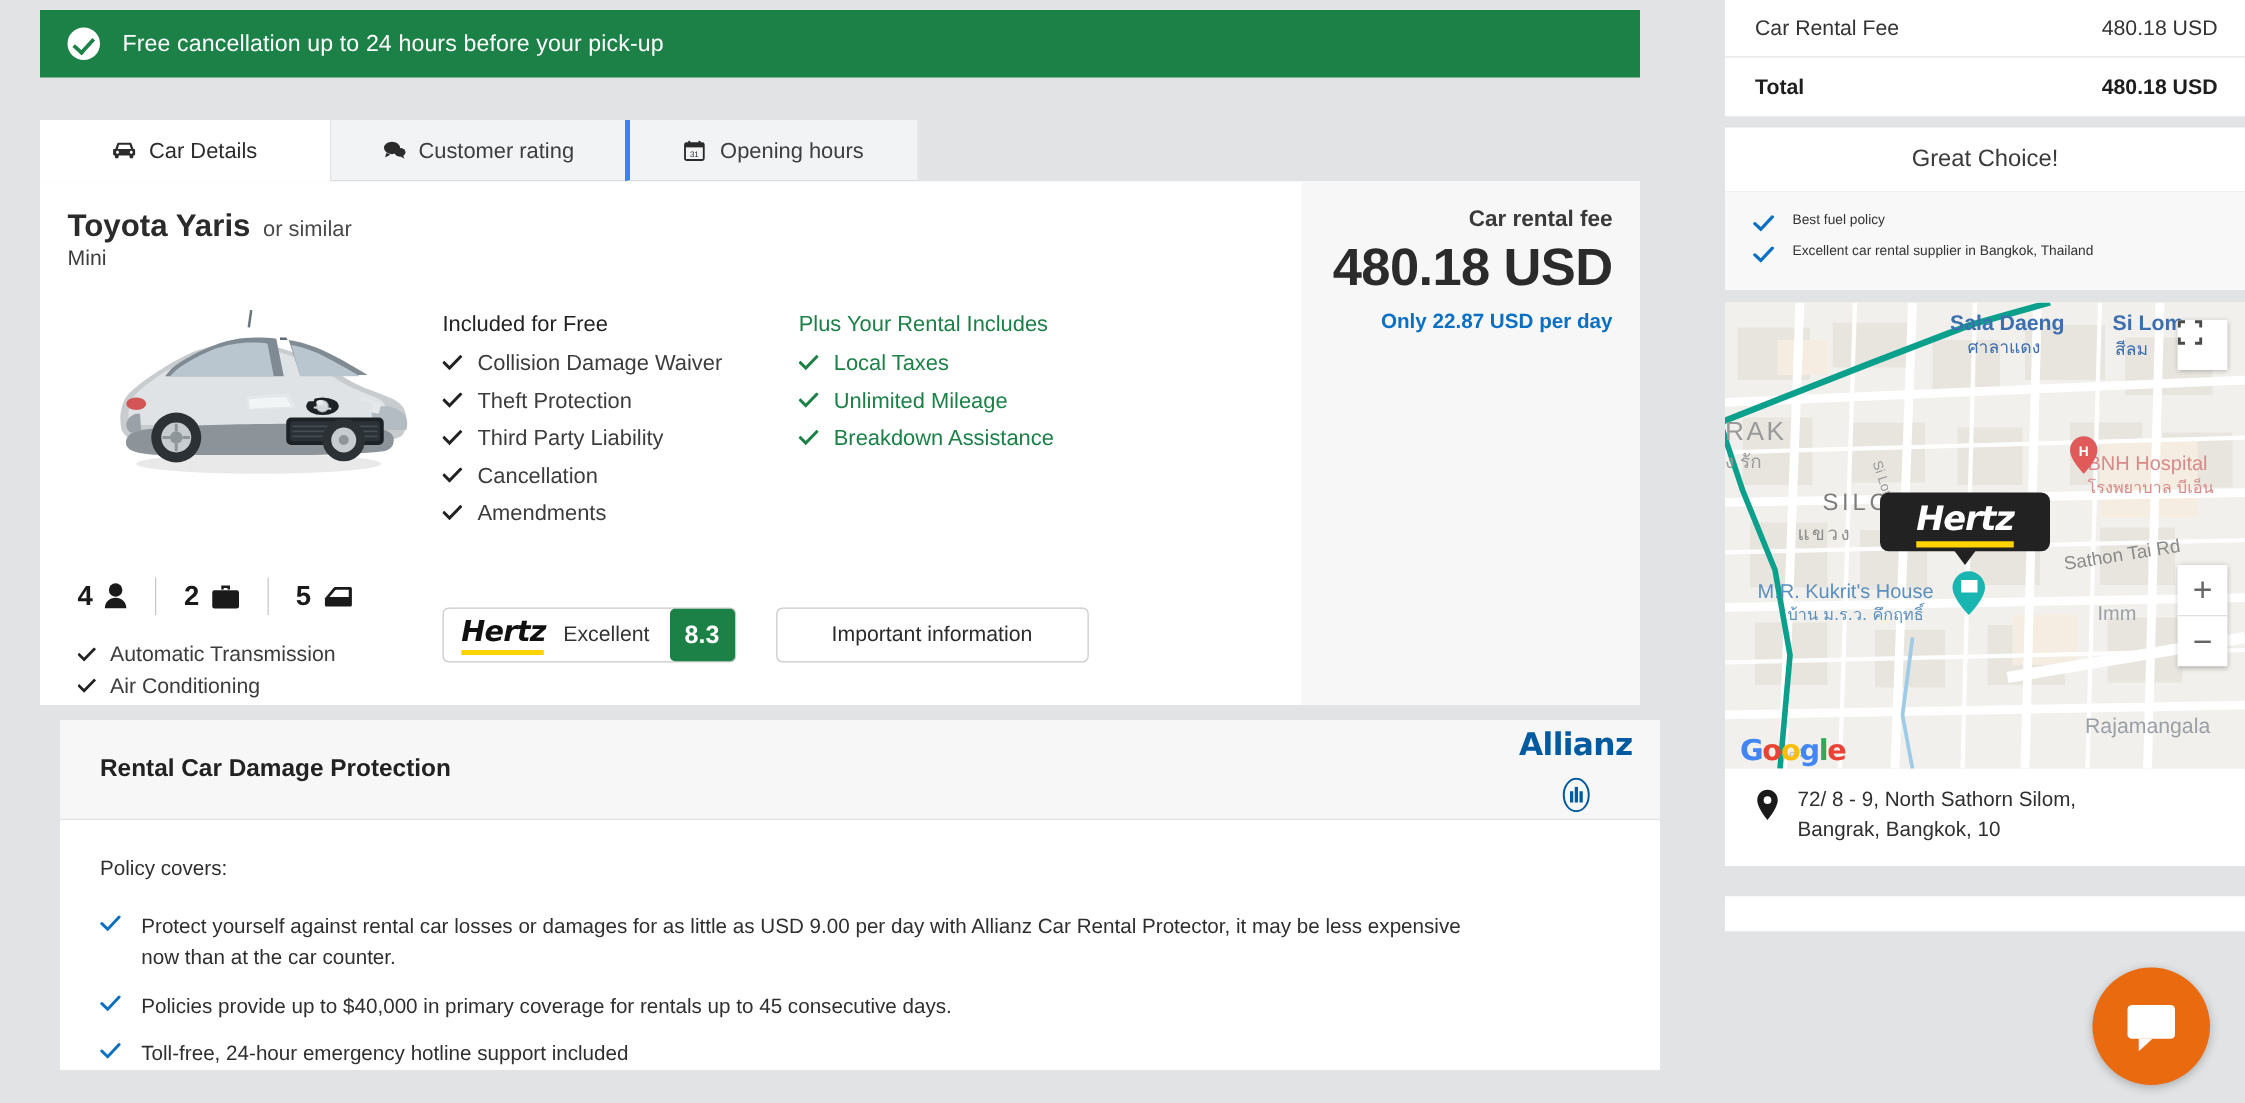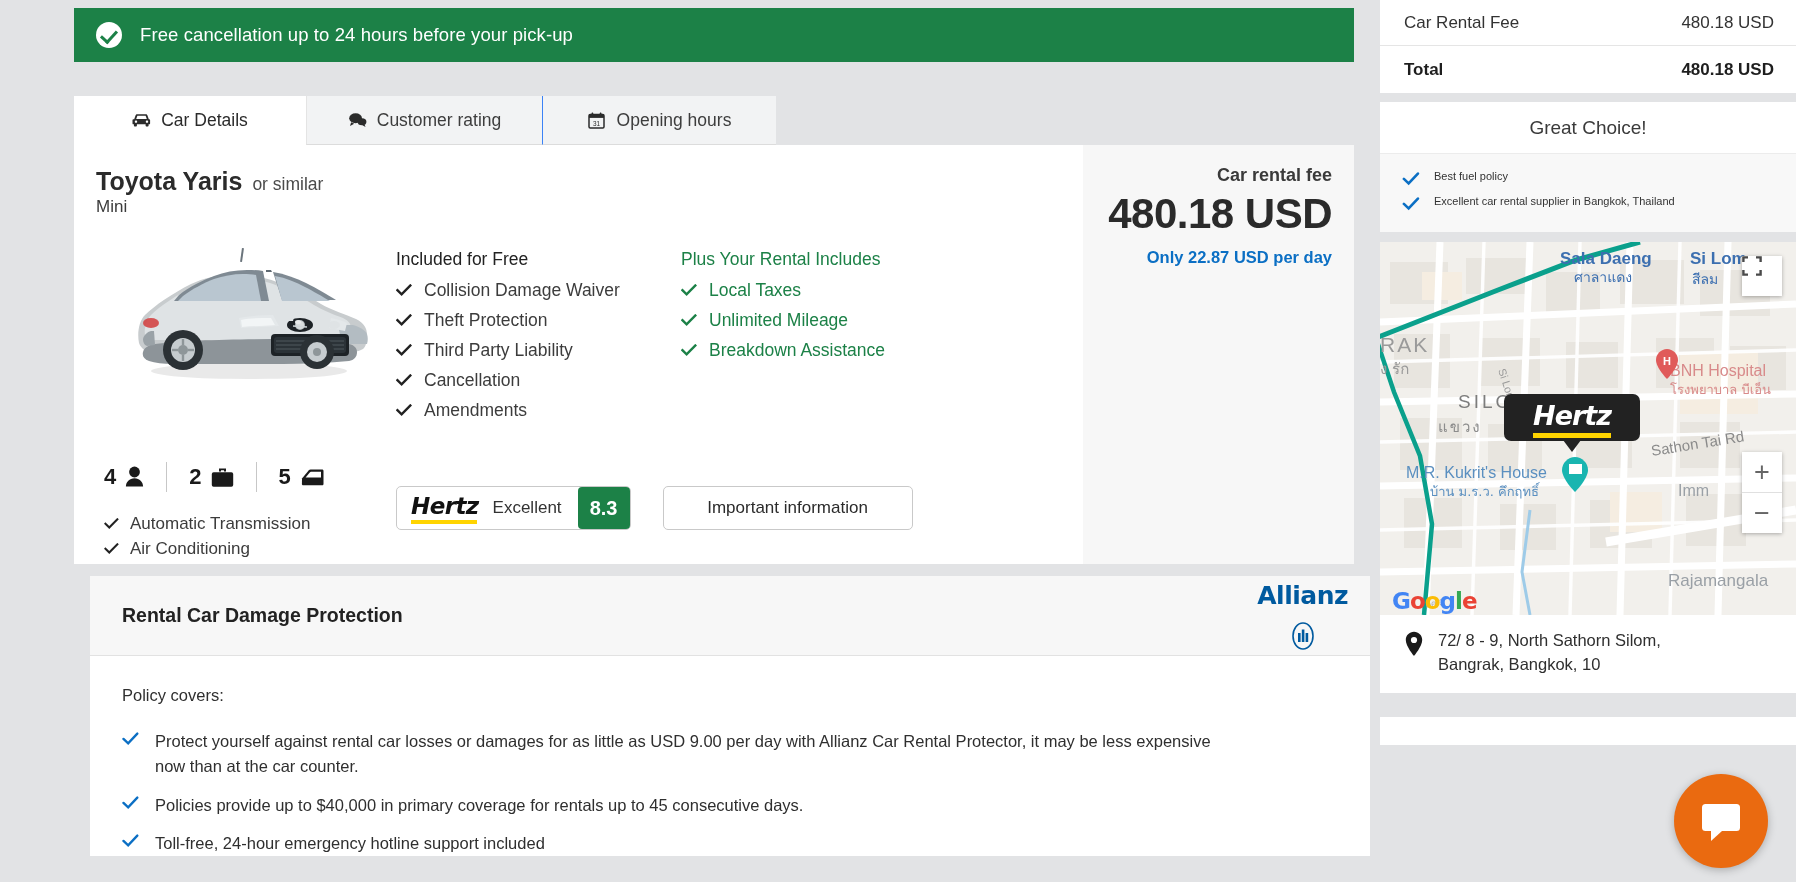--- a/index.html
+++ b/index.html
@@ -5,21 +5,21 @@
   * { box-sizing: border-box; margin: 0; padding: 0; }
   html, body {
     width: 1796px; height: 882px;
     background: #e2e3e5;
     font-family: "Liberation Sans", sans-serif;
     overflow: hidden;
   }
   .page { position: relative; width: 1796px; height: 882px; display: flex; }
 
   
-  .left-col { width: 1623px; padding: 8px 0 0 74px; position: relative; }
+  .left-col { width: 1623px; padding: 8px 0 0 32px; position: relative; }
 
   .banner {
     width: 1280px; height: 54px;
     background: #1c8147;
     display: flex; align-items: center; gap: 18px;
     padding-left: 22px;
   }
   .banner .tick-circle {
     width: 26px; height: 26px; border-radius: 50%;
     background: #fff; position: relative; flex: none;
@@ -35,21 +35,21 @@
   
   .tabs { display: flex; margin-top: 34px; width: 772px; }
   .tab {
     height: 49px; display: flex; align-items: center; justify-content: center;
     gap: 10px; font-size: 17.5px; color: #3d3d3d;
     background: #f2f3f4; border-bottom: 1px solid #dcdcdc;
   }
   .tab.active { background: #fff; border-bottom: 1px solid #fff; color: #2b2b2b; }
   .tab-car { width: 232px; }
   .tab-rating { width: 236px; border-left: 1px solid #e4e4e4; }
-  .tab-hours { width: 234px; border-left: 1px solid #3b82f6; gap: 12px; }
+  .tab-hours { width: 234px; border-left: 4px solid #3b82f6; gap: 12px; }
   .tab svg { display: block; }
 
   
   .car-card {
     width: 1280px; background: #fff; display: flex;
     border-top: 0; position: relative; min-height: 388px;
   }
   .car-main { flex: 1; padding: 22px 0 0 22px; position: relative; }
   .car-title { display: flex; align-items: baseline; gap: 10px; }
   .car-title .model { font-size: 25px; font-weight: bold; color: #2b2b2b; }

